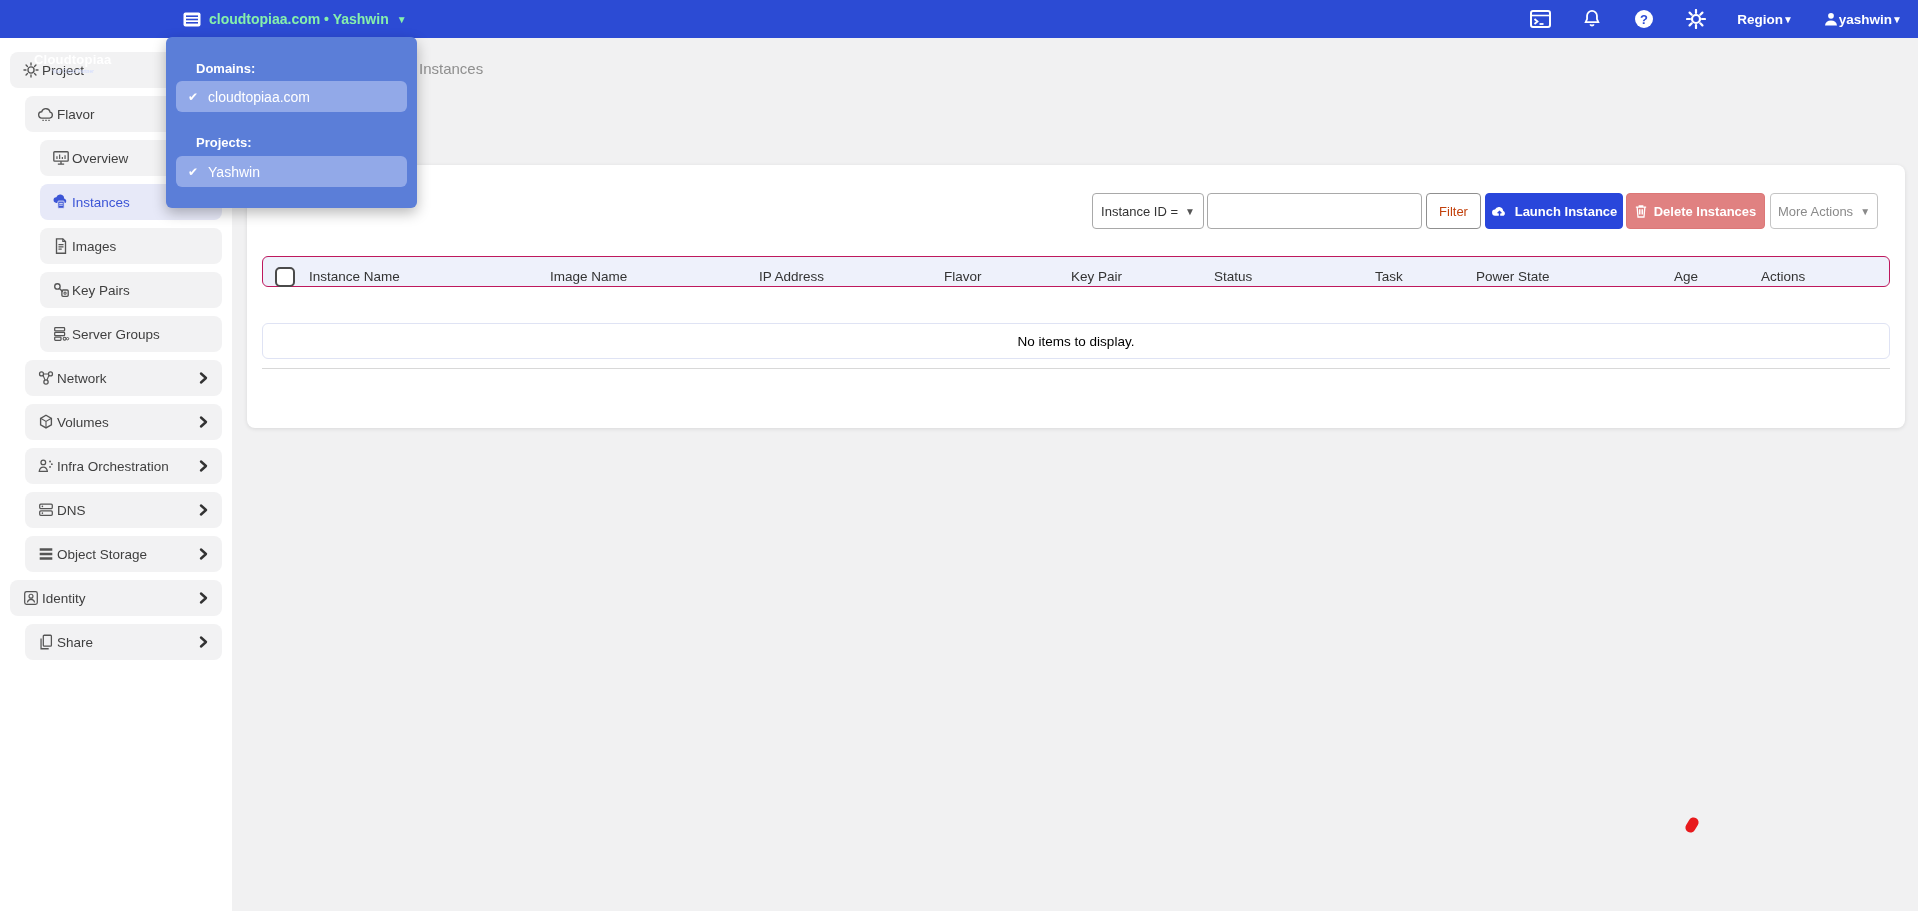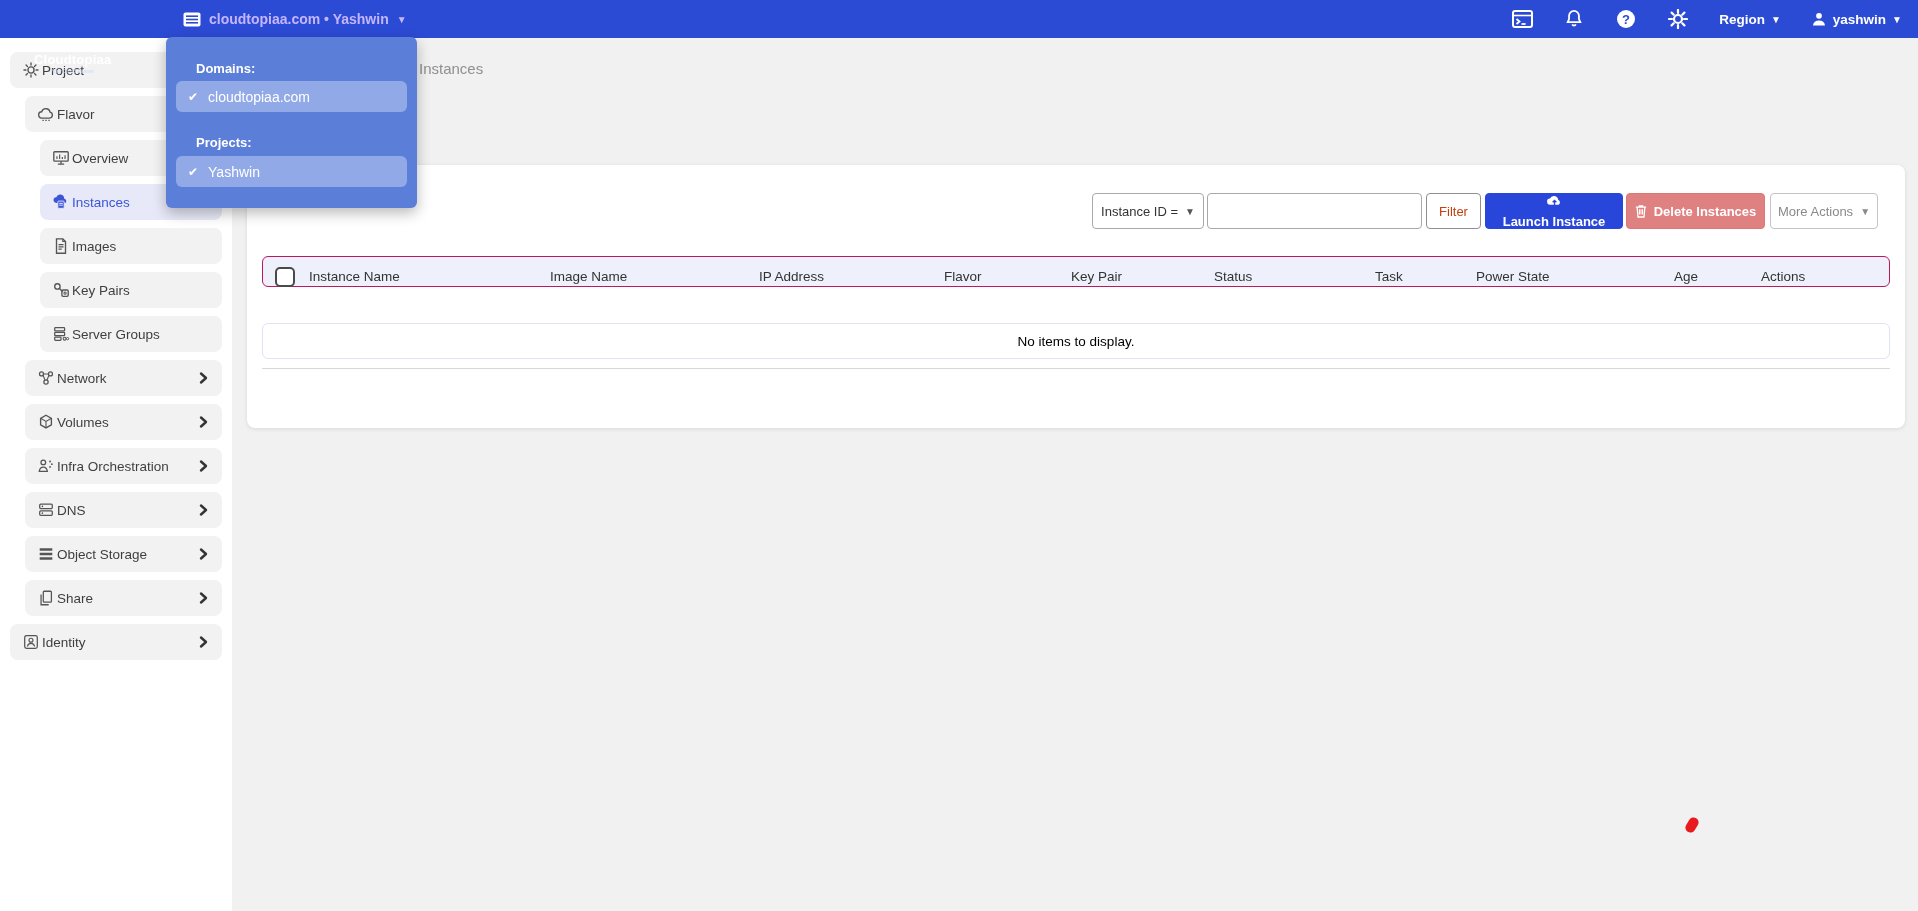--- a/index.html
+++ b/index.html
@@ -4,26 +4,26 @@
 <style>
   * { margin:0; padding:0; box-sizing:border-box; }
   html,body { width:1918px; height:911px; overflow:hidden; }
   body { position:relative; font-family:"Liberation Sans", sans-serif; background:#ffffff; }
 
   
   .navbar { position:absolute; left:0; top:0; width:1918px; height:38px; background:#2c4bd4; z-index:40; }
   .logo { position:absolute; left:34px; top:4px; display:flex; flex-direction:column; align-items:center; color:#fff; }
   .logo-title { font-size:13px; font-weight:bold; letter-spacing:.2px;margin-top:48px; }
   .logo-tagline { font-size:5px; color:#cfd9ff; margin-top:1px; }
-  .ctx { position:absolute; left:183px; top:0; height:38px; display:flex; align-items:center; gap:8px; color:#c4b5fd; cursor:pointer; }
+  .ctx { position:absolute; left:183px; top:0; height:38px; display:flex; align-items:center; gap:8px; color:#86efac; cursor:pointer; }
   .ctx-label { font-size:14px; font-weight:bold; }
   .caret { font-size:10px; line-height:1; position:relative; top:1px; }
   .nav-right { position:absolute; right:16px; top:0; height:38px; display:flex; align-items:center; gap:30px; color:#fff; }
   .nav-iconbtn { width:22px; height:22px; display:flex; align-items:center; justify-content:center; cursor:pointer; }
-  .nav-dd { display:flex; align-items:center; gap:6px; font-size:13.5px; font-weight:bold; cursor:pointer; }
+  .nav-dd { display:flex; align-items:center; font-size:13.5px; font-weight:bold; cursor:pointer; }
 
   
   .ctx-panel { position:absolute; left:166px; top:37px; width:251px; height:171px; background:#5b7ed8; border-radius:6px;
                box-shadow:0 5px 14px rgba(0,0,0,.28); z-index:60;padding-left:13px; }
   .ctx-section-label { position:absolute; left:30px; color:#fff; font-size:13px; font-weight:bold; }
   .ctx-item { position:absolute; left:10px; width:231px; height:31px; background:#92a9e8; border-radius:6px;
               display:flex; align-items:center; gap:10px; padding:0 12px; color:#fff; font-size:14px; cursor:pointer; }
   .ctx-check { font-size:12px; }
 
   
@@ -44,21 +44,21 @@
           box-shadow:0 1px 4px rgba(0,0,0,.10); }
 
   
   .tb { position:absolute; top:28px; height:36px; font-size:13px; }
   .select-btn { left:845px; width:112px; background:#fff; border:1px solid #a9a9a9; border-radius:4px; color:#333;
                 display:flex; align-items:center; justify-content:center; gap:7px; cursor:pointer; }
   .search-input { left:960px; width:215px; border:1px solid #a9a9a9; border-radius:4px; padding:0 8px; font-size:13px; }
   .filter-btn { left:1179px; width:55px; background:#fff; border:1px solid #8f8f8f; border-radius:4px; color:#c2410c;
                 display:flex; align-items:center; justify-content:center; cursor:pointer; }
   .launch-btn { left:1238px; width:138px; background:#2946db; border:1px solid #2946db; border-radius:4px; color:#fff;
-                display:flex; align-items:center; justify-content:center; gap:7px; font-weight:bold; cursor:pointer;flex-direction:column; }
+                display:flex; align-items:center; justify-content:center; gap:7px; font-weight:bold; cursor:pointer; }
   .delete-btn { left:1379px; width:139px; background:#e08181; border:1px solid #dc7777; border-radius:4px; color:#fff;
                 display:flex; align-items:center; justify-content:center; gap:7px; font-weight:bold; cursor:pointer; }
   .more-btn { left:1523px; width:108px; background:#fff; border:1px solid #c4c4c4; border-radius:4px; color:#8a8a8a;
               display:flex; align-items:center; justify-content:center; gap:7px; cursor:pointer; }
 
   
   .thead { position:absolute; left:15px; top:91px; width:1628px; height:31px; background:#eef1fb;
            border:1px solid #be185d; border-radius:6px; }
   .th { position:absolute; top:0; height:39px; display:flex; align-items:center; font-size:13.5px; color:#333; white-space:nowrap; }
   .cb { position:absolute; left:12px; top:10px; width:20px; height:20px; border:2px solid #4a4a4a; border-radius:5px;
@@ -283,40 +283,40 @@
         <path d="M3 5h14M3 10h14M3 15h14" stroke="#555" stroke-width="2.6"></path>
       </svg>
     <span>Object Storage</span>
     <span class="chev">
         <svg width="13" height="14" viewBox="0 0 13 14">
           <path d="M4 2.5l5 4.5-5 4.5" fill="none" stroke="#333" stroke-width="2.4" stroke-linecap="round" stroke-linejoin="round"></path>
         </svg>
       </span>
   </div>
 
-  <div class="pill lv2">
-    <svg class="s-ic" viewBox="0 0 20 20">
-        <rect x="7" y="2.5" width="9" height="12" rx="1" fill="none" stroke="#555" stroke-width="1.4"></rect>
-        <path d="M4.5 6v11.5H13" fill="none" stroke="#555" stroke-width="1.4"></path>
-      </svg>
-    <span>Share</span>
-    <span class="chev">
-        <svg width="13" height="14" viewBox="0 0 13 14">
-          <path d="M4 2.5l5 4.5-5 4.5" fill="none" stroke="#333" stroke-width="2.4" stroke-linecap="round" stroke-linejoin="round"></path>
-        </svg>
-      </span>
-  </div>
-
   <div class="pill lv1">
     <svg class="s-ic" viewBox="0 0 20 20">
         <rect x="3" y="3" width="14" height="14" rx="2" fill="none" stroke="#555" stroke-width="1.4"></rect>
         <circle cx="10" cy="8" r="2.2" fill="none" stroke="#555" stroke-width="1.3"></circle>
         <path d="M6 15c.4-2.3 2-3.4 4-3.4s3.6 1.1 4 3.4" fill="none" stroke="#555" stroke-width="1.3"></path>
       </svg>
     <span>Identity</span>
+    <span class="chev">
+        <svg width="13" height="14" viewBox="0 0 13 14">
+          <path d="M4 2.5l5 4.5-5 4.5" fill="none" stroke="#333" stroke-width="2.4" stroke-linecap="round" stroke-linejoin="round"></path>
+        </svg>
+      </span>
+  </div>
+
+  <div class="pill lv2">
+    <svg class="s-ic" viewBox="0 0 20 20">
+        <rect x="7" y="2.5" width="9" height="12" rx="1" fill="none" stroke="#555" stroke-width="1.4"></rect>
+        <path d="M4.5 6v11.5H13" fill="none" stroke="#555" stroke-width="1.4"></path>
+      </svg>
+    <span>Share</span>
     <span class="chev">
         <svg width="13" height="14" viewBox="0 0 13 14">
           <path d="M4 2.5l5 4.5-5 4.5" fill="none" stroke="#333" stroke-width="2.4" stroke-linecap="round" stroke-linejoin="round"></path>
         </svg>
       </span>
   </div>
 
 </div>
 
 <div class="main">

